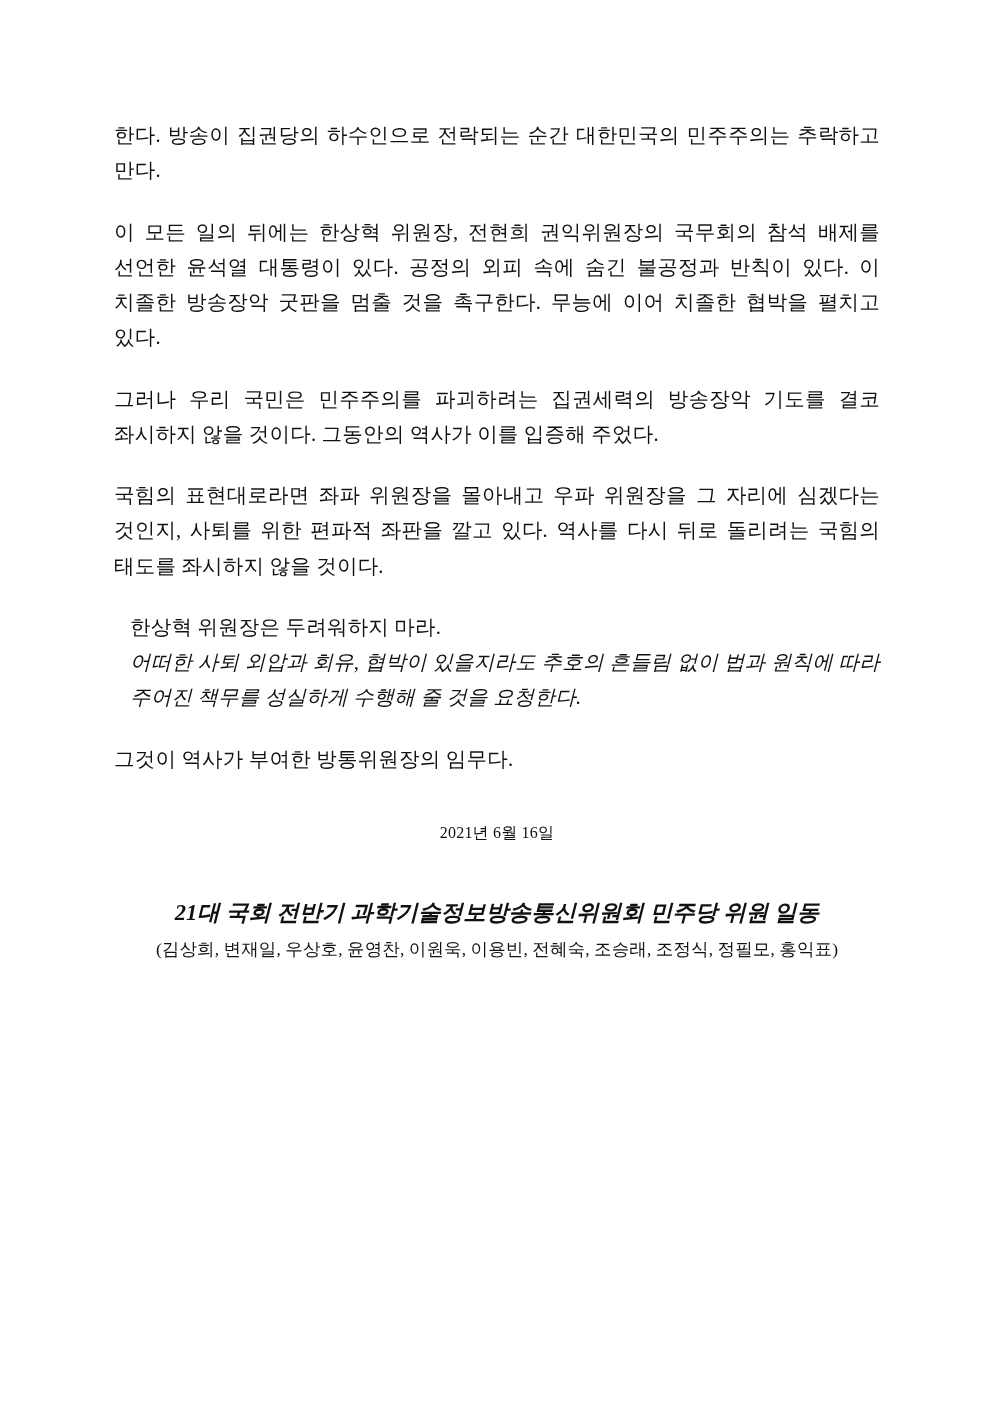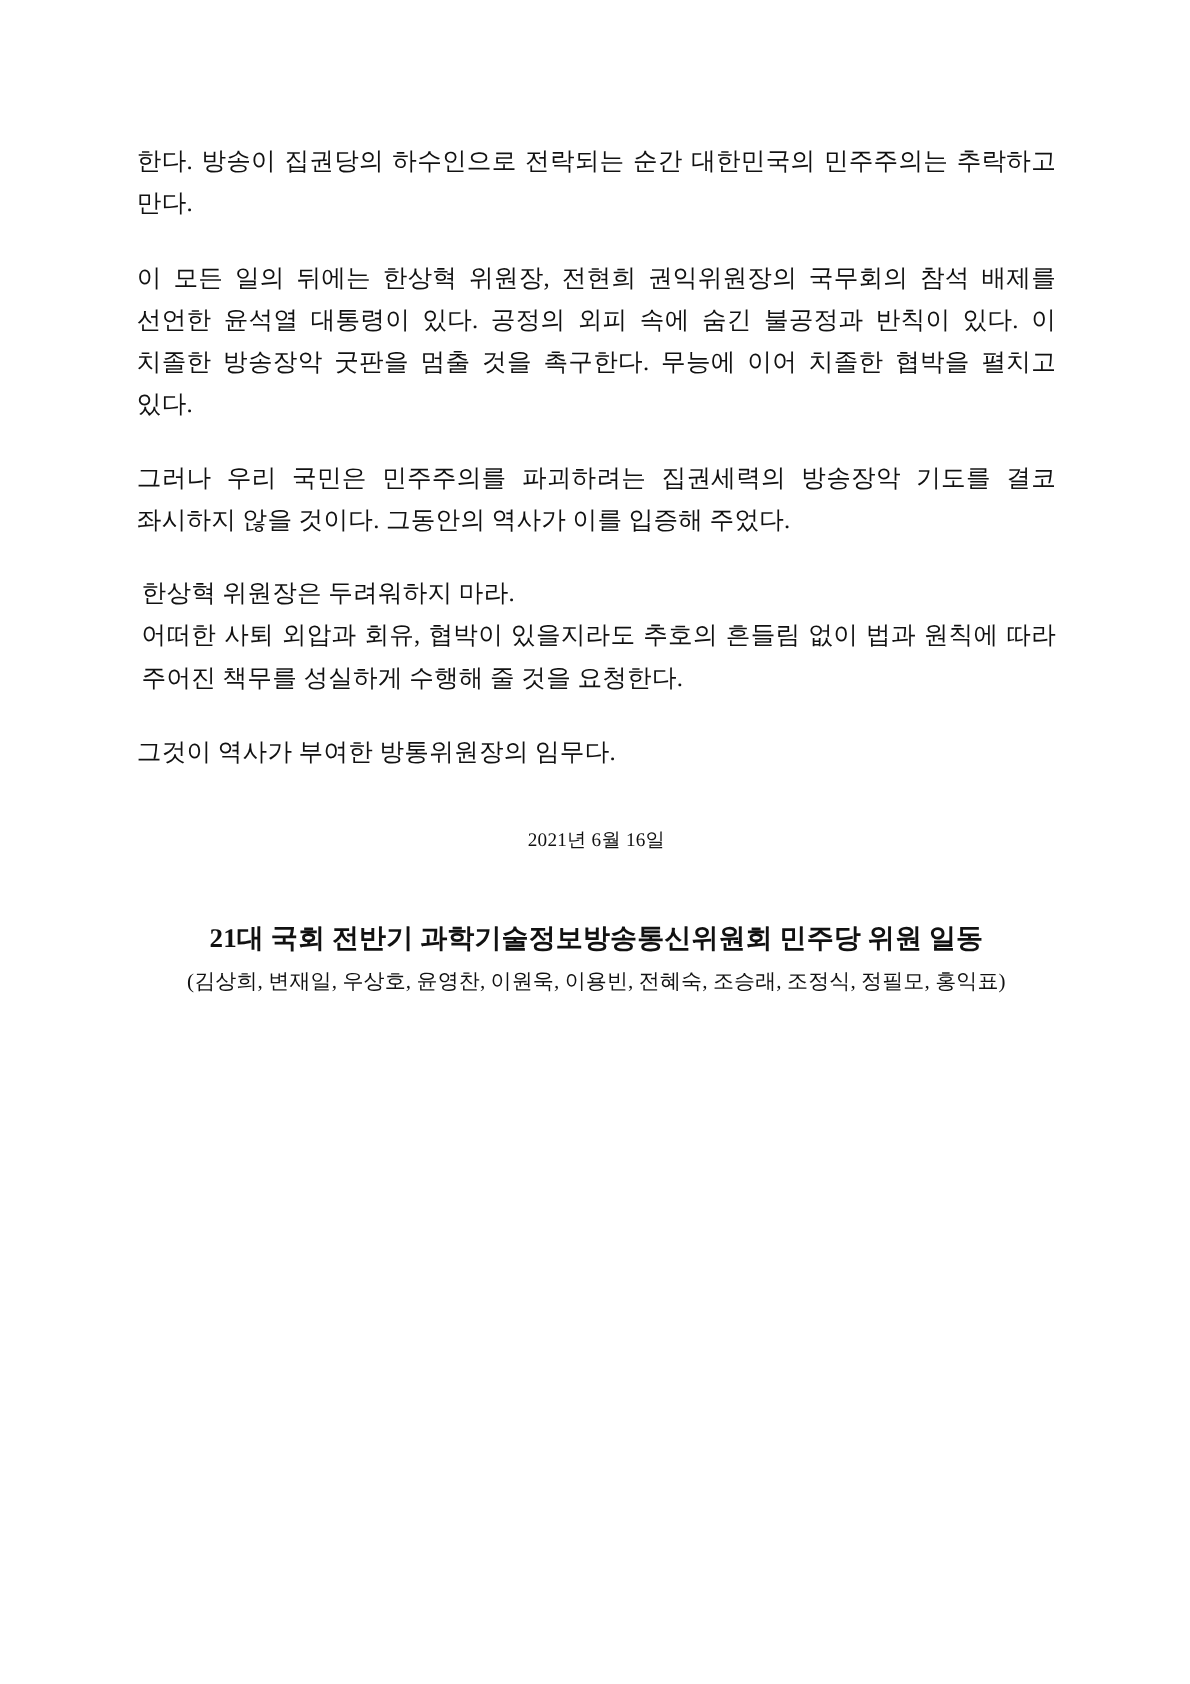--- a/index.html
+++ b/index.html
@@ -34,59 +34,61 @@
     text-align: justify;
   }
   .para:last-child {
     margin-bottom: 0;
   }
   .para-tight {
     margin: 0;
     text-align: left;
   }
   .para-tight-block {
-    margin: 0 0 26px 4px;
+    margin: 0 0 26px 16px;
   }
   .date-line {
     margin: 42px 0 0 0;
     text-align: center;
     font-size: 16px;
     letter-spacing: 0.2px;
   }
   .signature-block {
     margin-top: 50px;
     text-align: center;
   }
   .sig-main {
     font-size: 22.5px;
     font-weight: bold;
     letter-spacing: 0.1px;
     line-height: 1.5;
+    font-style: italic;
   }
   .sig-names {
     font-size: 17.5px;
     font-weight: normal;
     margin-top: 6px;
     letter-spacing: 0.1px;
     line-height: 1.5;
   }
 </style>
 </head>
 <body>
 
 <div class="page">
   <div class="doc-body">
 
     <p class="para">한다. 방송이 집권당의 하수인으로 전락되는 순간 대한민국의 민주주의는 추락하고 만다.</p>
     <p class="para">이 모든 일의 뒤에는 한상혁 위원장, 전현희 권익위원장의 국무회의 참석 배제를 선언한 윤석열 대통령이 있다. 공정의 외피 속에 숨긴 불공정과 반칙이 있다. 이 치졸한 방송장악 굿판을 멈출 것을 촉구한다. 무능에 이어 치졸한 협박을 펼치고 있다.</p>
     <p class="para">그러나 우리 국민은 민주주의를 파괴하려는 집권세력의 방송장악 기도를 결코 좌시하지 않을 것이다. 그동안의 역사가 이를 입증해 주었다.</p>
+    <p class="para">국힘의 표현대로라면 좌파 위원장을 몰아내고 우파 위원장을 그 자리에 심겠다는 것인지, 사퇴를 위한 편파적 좌판을 깔고 있다. 역사를 다시 뒤로 돌리려는 국힘의 태도를 좌시하지 않을 것이다.</p>
 
     <div class="para-tight-block">
       <p class="para-tight">한상혁 위원장은 두려워하지 마라.</p>
-      <p class="para-tight" style="text-align: justify;">어떠한 사퇴 외압과 회유, 협박이 있을지라도 추호의 흔들림 없이 법과 원칙에 따라 주어진 책무를 성실하게 수행해 줄 것을 요청한다.</p>
+      <p class="para-tight" style="text-align: justify; font-style: italic;">어떠한 사퇴 외압과 회유, 협박이 있을지라도 추호의 흔들림 없이 법과 원칙에 따라 주어진 책무를 성실하게 수행해 줄 것을 요청한다.</p>
     </div>
 
     <p class="para">그것이 역사가 부여한 방통위원장의 임무다.</p>
 
     <p class="date-line">2021년 6월 16일</p>
 
     <div class="signature-block">
       <div class="sig-main">21대 국회 전반기 과학기술정보방송통신위원회 민주당 위원 일동</div>
       <div class="sig-names">(김상희, 변재일, 우상호, 윤영찬, 이원욱, 이용빈, 전혜숙, 조승래, 조정식, 정필모, 홍익표)</div>
     </div>

